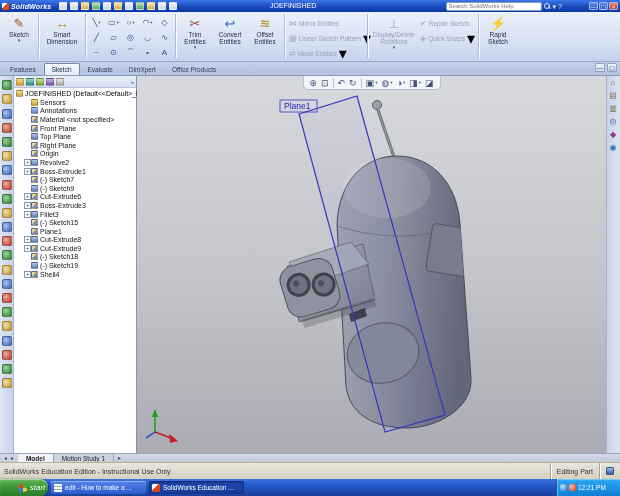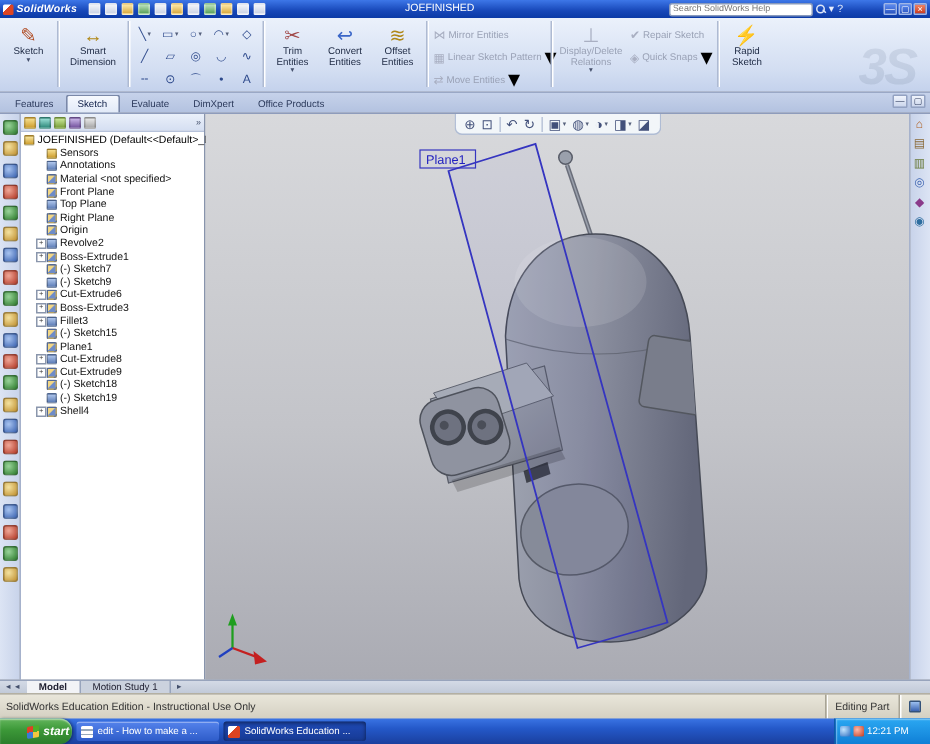--- a/index.html
+++ b/index.html
@@ -127,21 +127,21 @@
     display:flex; align-items:center; padding:0 6px; }
   .sb-ico { width:8px; height:8px; border-radius:1px; background:linear-gradient(#9CC0F0,#3A62B0); border:1px solid #33527A;}
 
   
   #taskbar { left:0; top:479px; width:620px; height:17px;
     background:linear-gradient(#3A74E4,#2458C8 40%,#1A3F9E); display:flex; align-items:center; }
   #startbtn { width:48px; height:17px; border-radius:0 8px 8px 0;
     background:linear-gradient(#63B65C,#3C9838 45%,#2B7D2B);
     box-shadow:inset 0 1px 1px rgba(255,255,255,.5), 1px 0 2px rgba(0,0,0,.4);
     display:flex; align-items:center; justify-content:center; gap:3px;
-    color:#fff; font-size:8px; font-weight:bold; font-style:italic;padding-left:16px; }
+    color:#fff; font-size:8px; font-weight:normal; font-style:italic;padding-left:16px; }
   .flag { width:8px; height:8px; border-radius:1px; transform:skewY(-8deg);
     background:conic-gradient(#4CAF2A 0 25%, #F3C63F 0 50%, #3A7BD5 0 75%, #E04026 0); }
   .task { width:95px; height:13px; margin-left:3px; border-radius:2px; padding:0 3px;
     background:linear-gradient(#5583EC,#2E5CC9); box-shadow:inset 0 1px 0 rgba(255,255,255,.35);
     display:flex; align-items:center; gap:3px; color:#fff; font-size:6.5px; overflow:hidden; white-space:nowrap; }
   .task.active { background:linear-gradient(#1F4BB8,#173A94); box-shadow:inset 0 1px 3px rgba(0,0,0,.55); }
   .task .ticon { flex:0 0 8px; width:8px; height:8px; border-radius:1px;
     background:repeating-linear-gradient(#fff 0 2px,#9AB 2px 3px); border:1px solid #DDе; }
   .task .ticon.sw { background:linear-gradient(135deg,#fff 40%,#D42 40%); }
   .task .tlabel { overflow:hidden; text-overflow:ellipsis; }
@@ -303,21 +303,20 @@
         <span class="bi">◈</span>
         <span class="bl">Quick Snaps</span>
         <span class="dd">▾</span>
       </div>
     </div>
     <div class="rsep"></div>
     <div class="vbtn" style="width:34px">
       <span class="bi" style="color:#B09018">⚡</span>
       <span class="bl">Rapid Sketch</span>
     </div>
-    <span id="watermark">3S</span>
   </div>
 
   <div id="cmdtabs" class="abs">
     <span class="ctab">Features</span>
     <span class="ctab active">Sketch</span>
     <span class="ctab">Evaluate</span>
     <span class="ctab">DimXpert</span>
     <span class="ctab">Office Products</span>
     <div id="doc-btns">
       <span class="dbtn">—</span>

